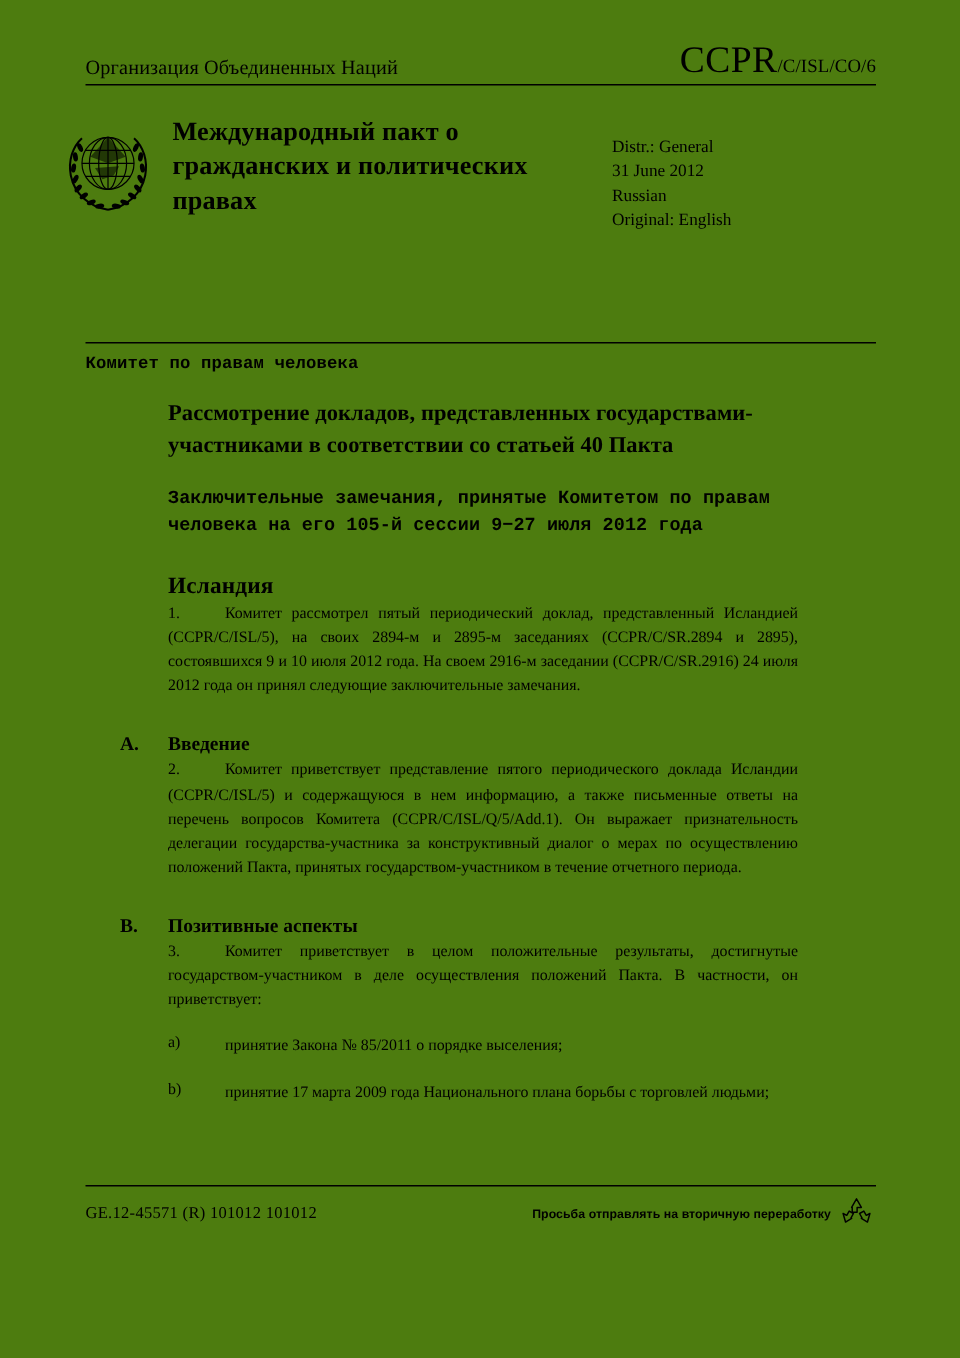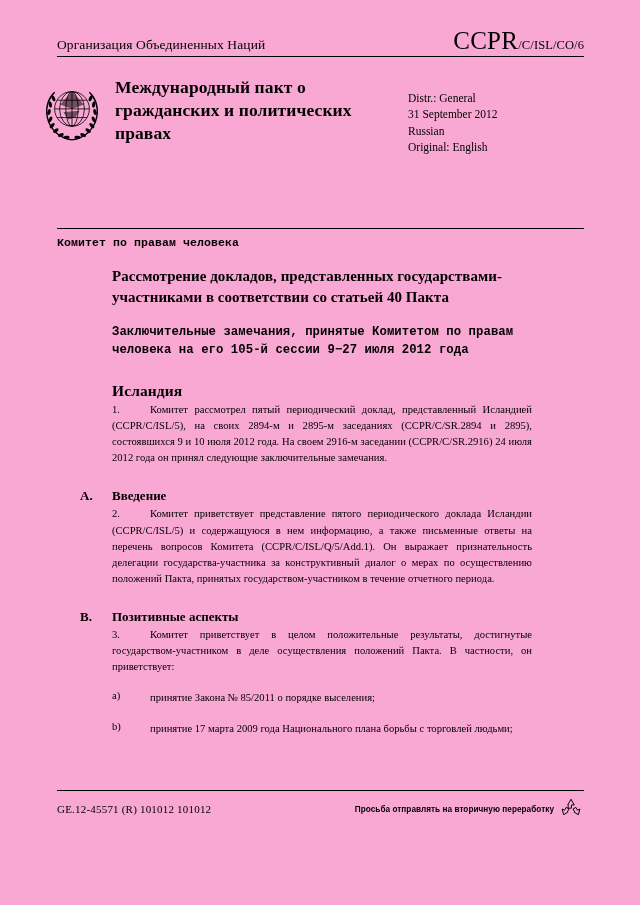--- a/index.html
+++ b/index.html
@@ -8,21 +8,21 @@
     background: #c8c8c8;
   }
   body {
     font-family: "Liberation Serif", serif;
     -webkit-font-smoothing: antialiased;
   }
   .page {
     position: relative;
     width: 640px;
     height: 905px;
-    background: #f9a8d4;
+    background: #4d7c0f;
     margin: 0 auto;
     overflow: hidden;
     box-sizing: border-box;
   }
 
   
   .masthead {
     position: absolute;
     left: 57px;
     top: 28px;
@@ -299,21 +299,21 @@
           <path d="M26 59 H74"></path>
           <line x1="50" y1="17" x2="50" y2="73"></line>
           <path d="M50 17 L31 38 L50 45 L69 38 Z" fill="#000" stroke="none" opacity="0.55"></path>
           <path d="M36 50 L44 62 L56 58 L62 48 Z" fill="#000" stroke="none" opacity="0.55"></path>
         </g>
       </svg>
     </div>
     <div class="pact-title">Международный пакт о гражданских и политических правах</div>
     <div class="distr-box">
       <div>Distr.: General</div>
-      <div>31 September 2012</div>
+      <div>31 June 2012</div>
       <div>Russian</div>
       <div>Original: English</div>
     </div>
   </div>
 
   <div class="rule-mid"></div>
 
   <div class="committee">Комитет по правам человека</div>
 
   <div class="content">

